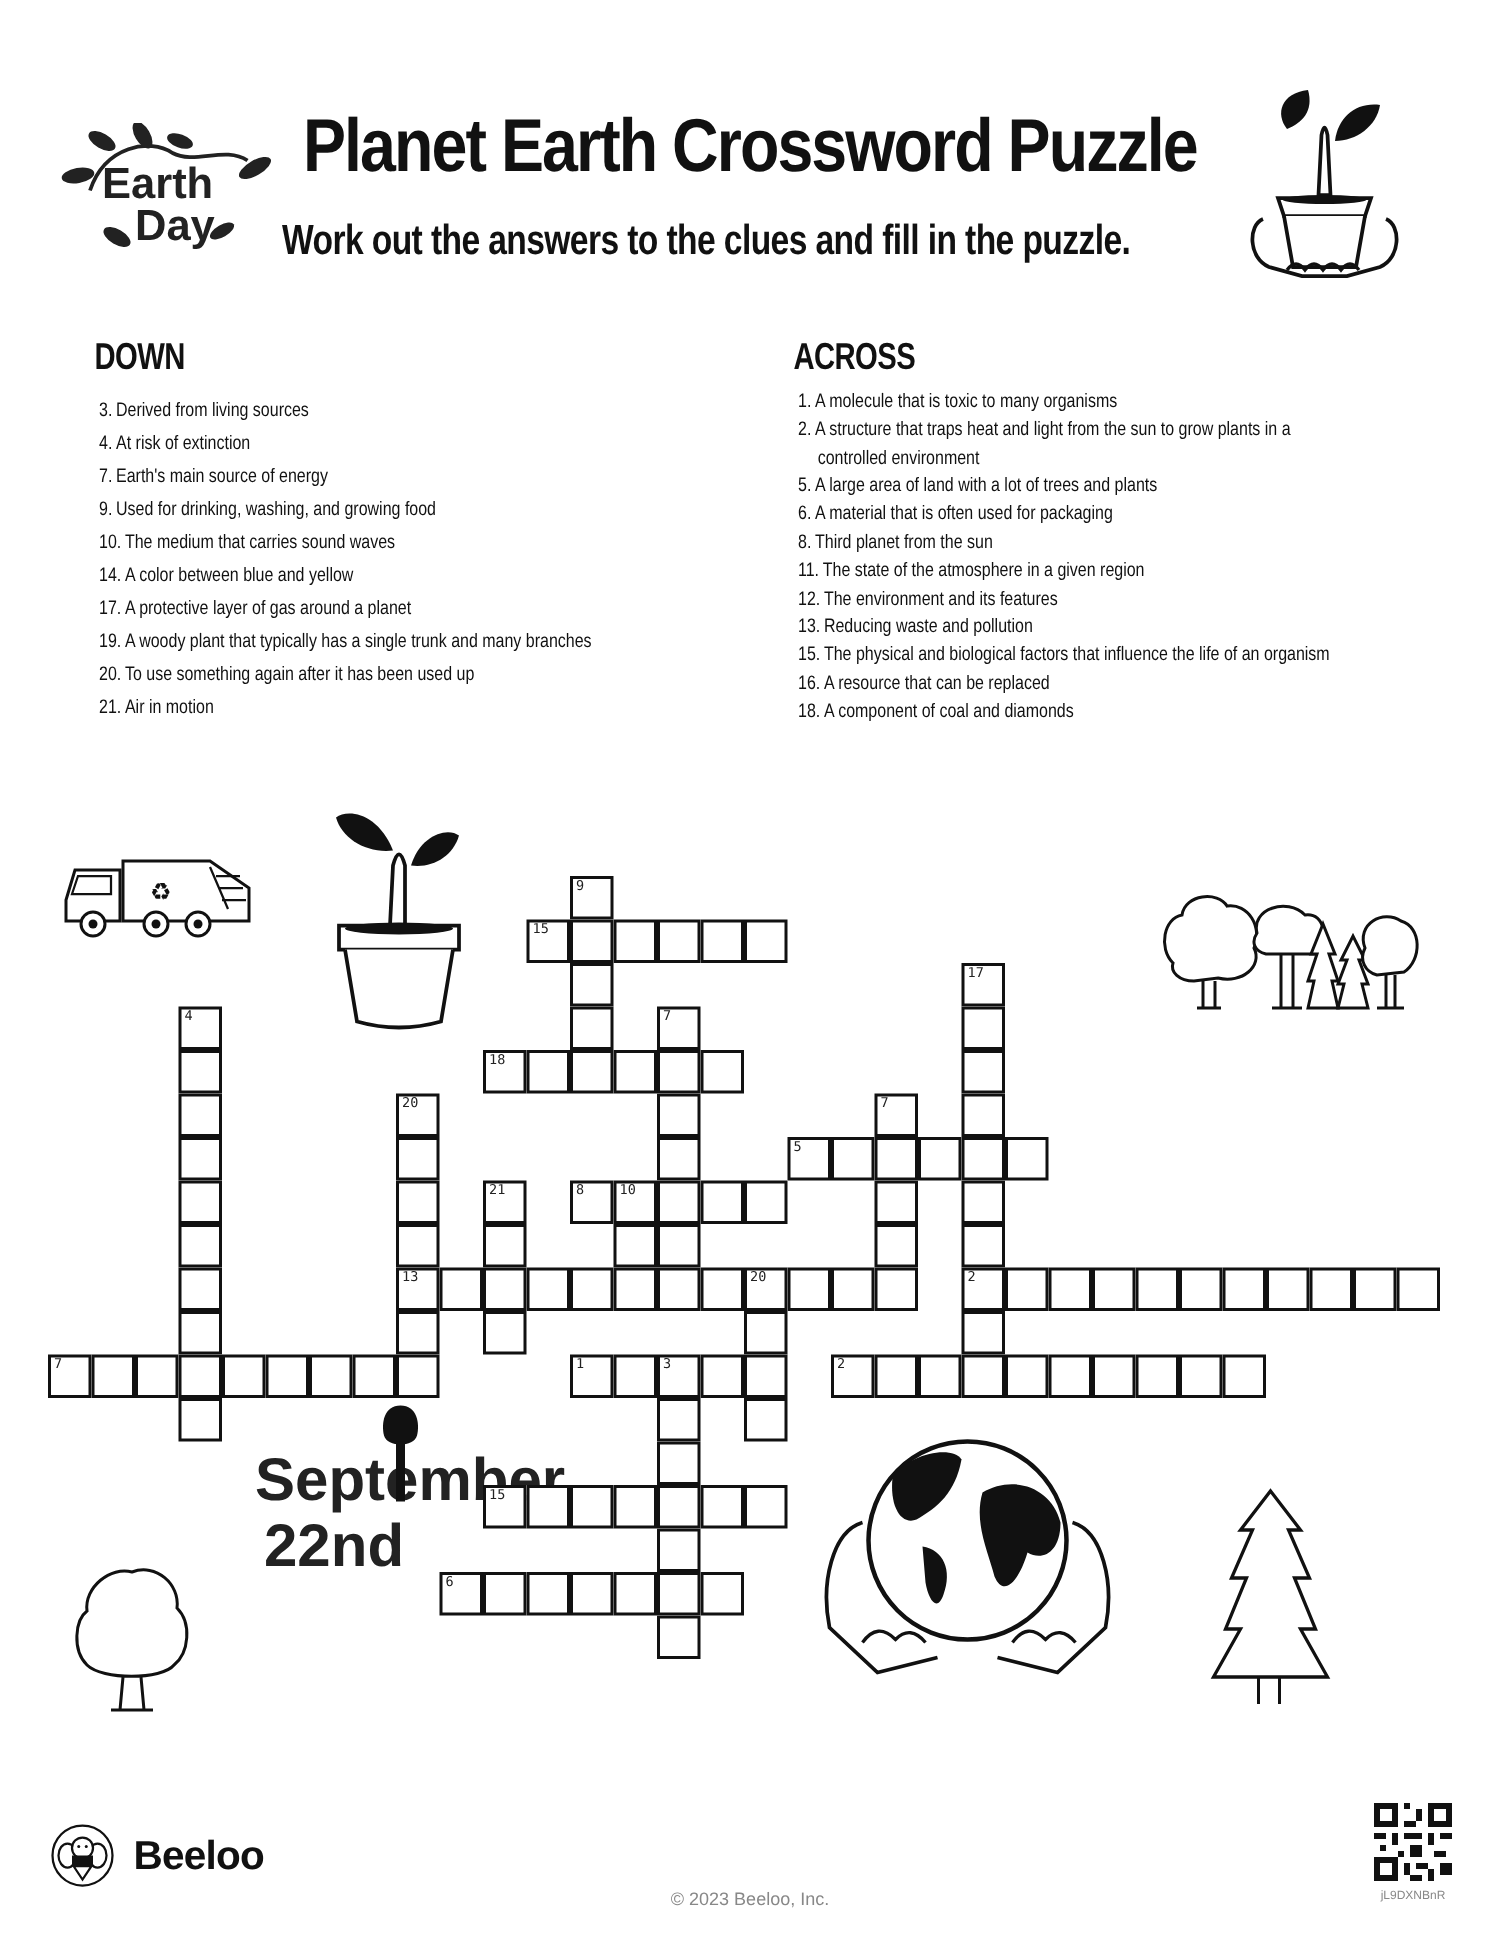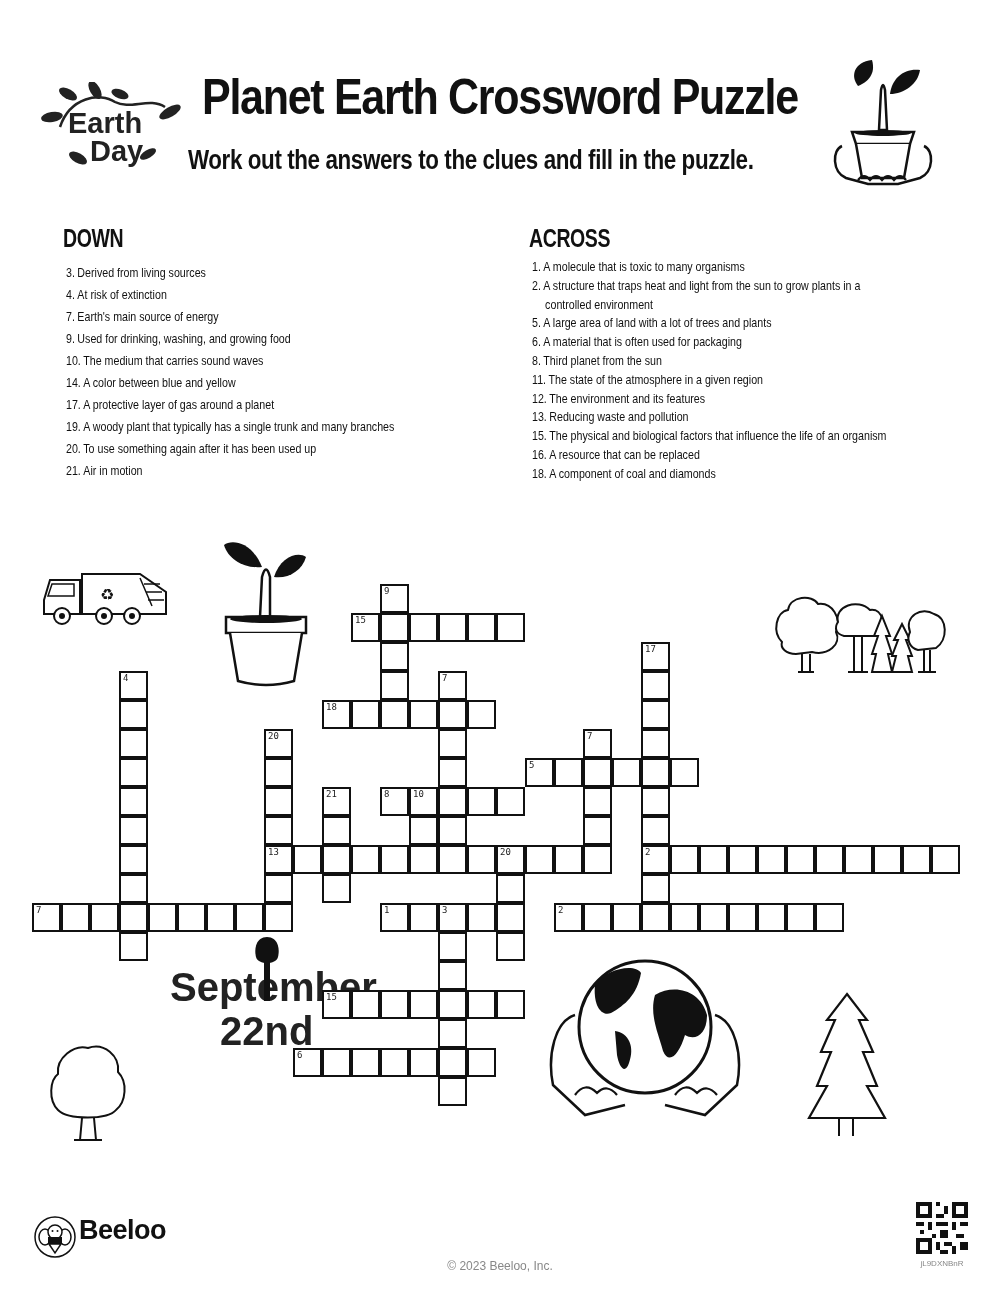--- a/index.html
+++ b/index.html
@@ -11,21 +11,21 @@
   .clues { font-size: 13px; line-height: 22px; transform: scaleX(0.82); transform-origin: left top; white-space: nowrap; list-style: none; margin: 0; padding: 0; }
   .clues.across { line-height: 18.8px; }
   .clues li .num { margin-right: 3px; }
   .clues li .cont { display: block; padding-left: 16px; }
   .grid { left: 33px; top: 585px; width: 940px; height: 520px; }
   .cell { position: absolute; width: 29px; height: 29px; box-sizing: border-box; border: 2px solid #111; background: #fff; margin-left: -1px; margin-top: -1px; }
   .cell .n { position: absolute; left: 2px; top: 0px; font-size: 9px; font-family: "DejaVu Sans Mono", monospace; line-height: 10px; color: #222; }
   .logo-earthday { left: 40px; top: 82px; width: 145px; height: 95px; }
   .ed-text { font-weight: 700; font-size: 29px; line-height: 26px; position: absolute; color: #222; }
   .april { left: 170px; top: 965px; font-weight: 700; font-size: 40px; color: #222; line-height: 44px; }
-  .footer-brand { left: 33px; top: 1215px; display: flex; gap: 2px; }
+  .footer-brand { left: 33px; top: 1215px; display: flex; align-items: center; gap: 12px; }
   .beeloo-word { font-weight: 700; font-size: 27px; color: #111; letter-spacing: -0.5px; }
   .copyright { left: 0; width: 1000px; top: 1259px; text-align: center; font-size: 12px; color: #888; }
   .qr { left: 916px; top: 1202px; width: 52px; height: 52px; }
   .qr-code { left: 900px; top: 1259px; width: 84px; text-align: center; font-size: 8px; color: #888; }
 </style>
 </head>
 <body>
 
 <div class="abs logo-earthday">
   <svg width="145" height="95" viewBox="0 0 145 95">
@@ -122,21 +122,21 @@
     <path d="M82 44 L82 80 M90 44 L90 80 M76 80 L96 80" stroke="#111" stroke-width="2"></path>
     <path d="M100 80 L104 62 L100 62 L106 44 L102 44 L110 24 L118 44 L114 44 L120 62 L116 62 L120 80 Z" fill="#fff" stroke="#111" stroke-width="2"></path>
     <path d="M120 80 L124 64 L120 64 L126 48 L122 48 L130 32 L138 48 L134 48 L140 64 L136 64 L140 80 Z" fill="#fff" stroke="#111" stroke-width="2"></path>
     <path d="M138 40 C132 24, 150 14, 162 22 C176 26, 176 48, 164 56 L146 58 C138 56, 134 48, 138 40 Z" fill="#fff" stroke="#111" stroke-width="2"></path>
     <path d="M152 58 L152 80 M158 58 L158 80 M146 80 L164 80" stroke="#111" stroke-width="2"></path>
   </svg>
 </div>
 
 <div class="abs april">
   <div>September</div>
-  <div style="padding-left:6px;margin-left:44px;">22nd</div>
+  <div style="padding-left:6px;">22nd</div>
 </div>
 <div class="abs" style="left:252px; top:935px;">
   <svg width="30" height="70" viewBox="0 0 30 70">
     <path d="M15 2 C4 2, 2 14, 4 22 C6 30, 24 30, 26 22 C28 14, 26 2, 15 2 Z" fill="#111"></path>
     <rect x="12" y="26" width="6" height="40" fill="#111"></rect>
   </svg>
 </div>
 
 <div class="abs" style="left:48px; top:1040px;">
   <svg width="80" height="105" viewBox="0 0 80 105">

